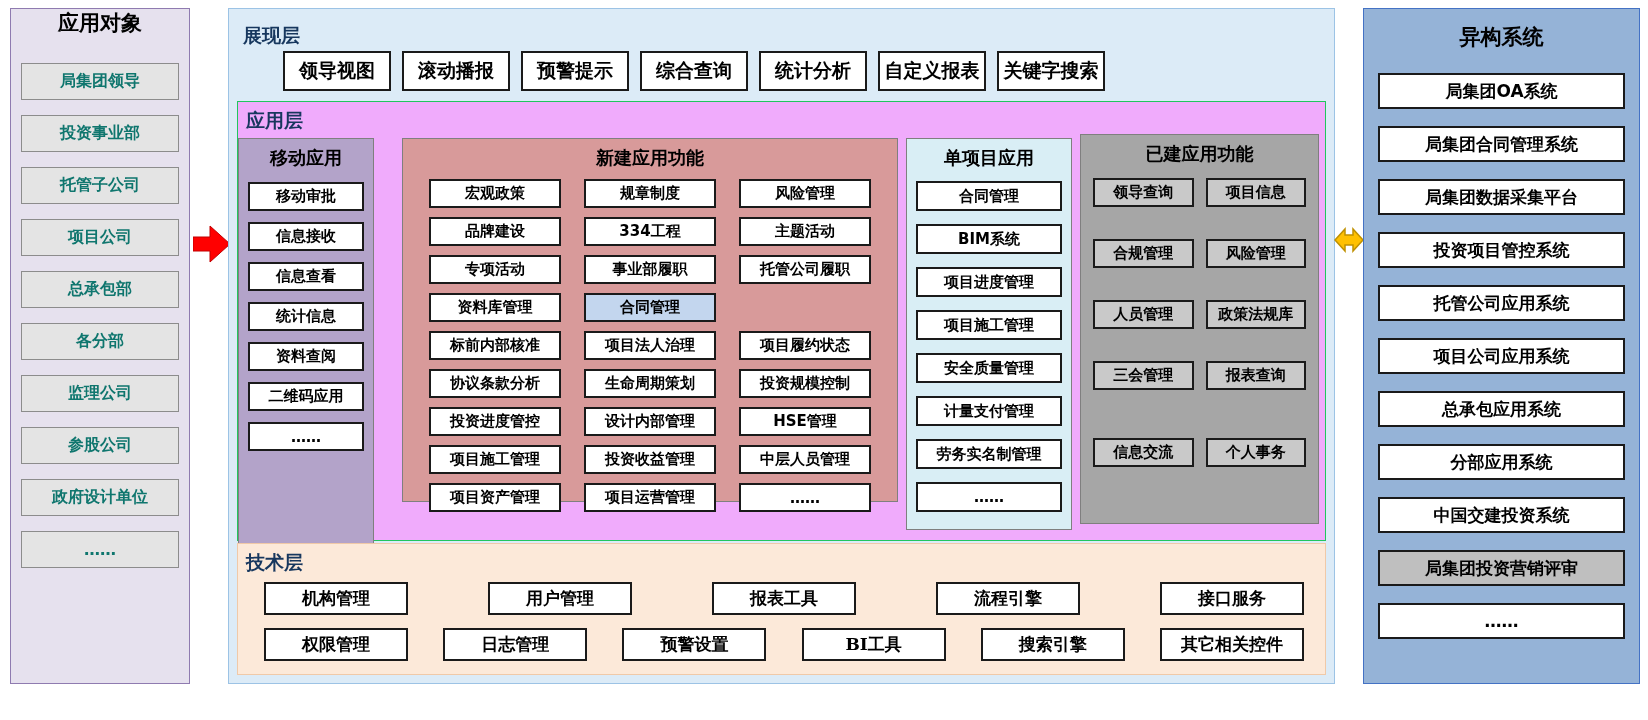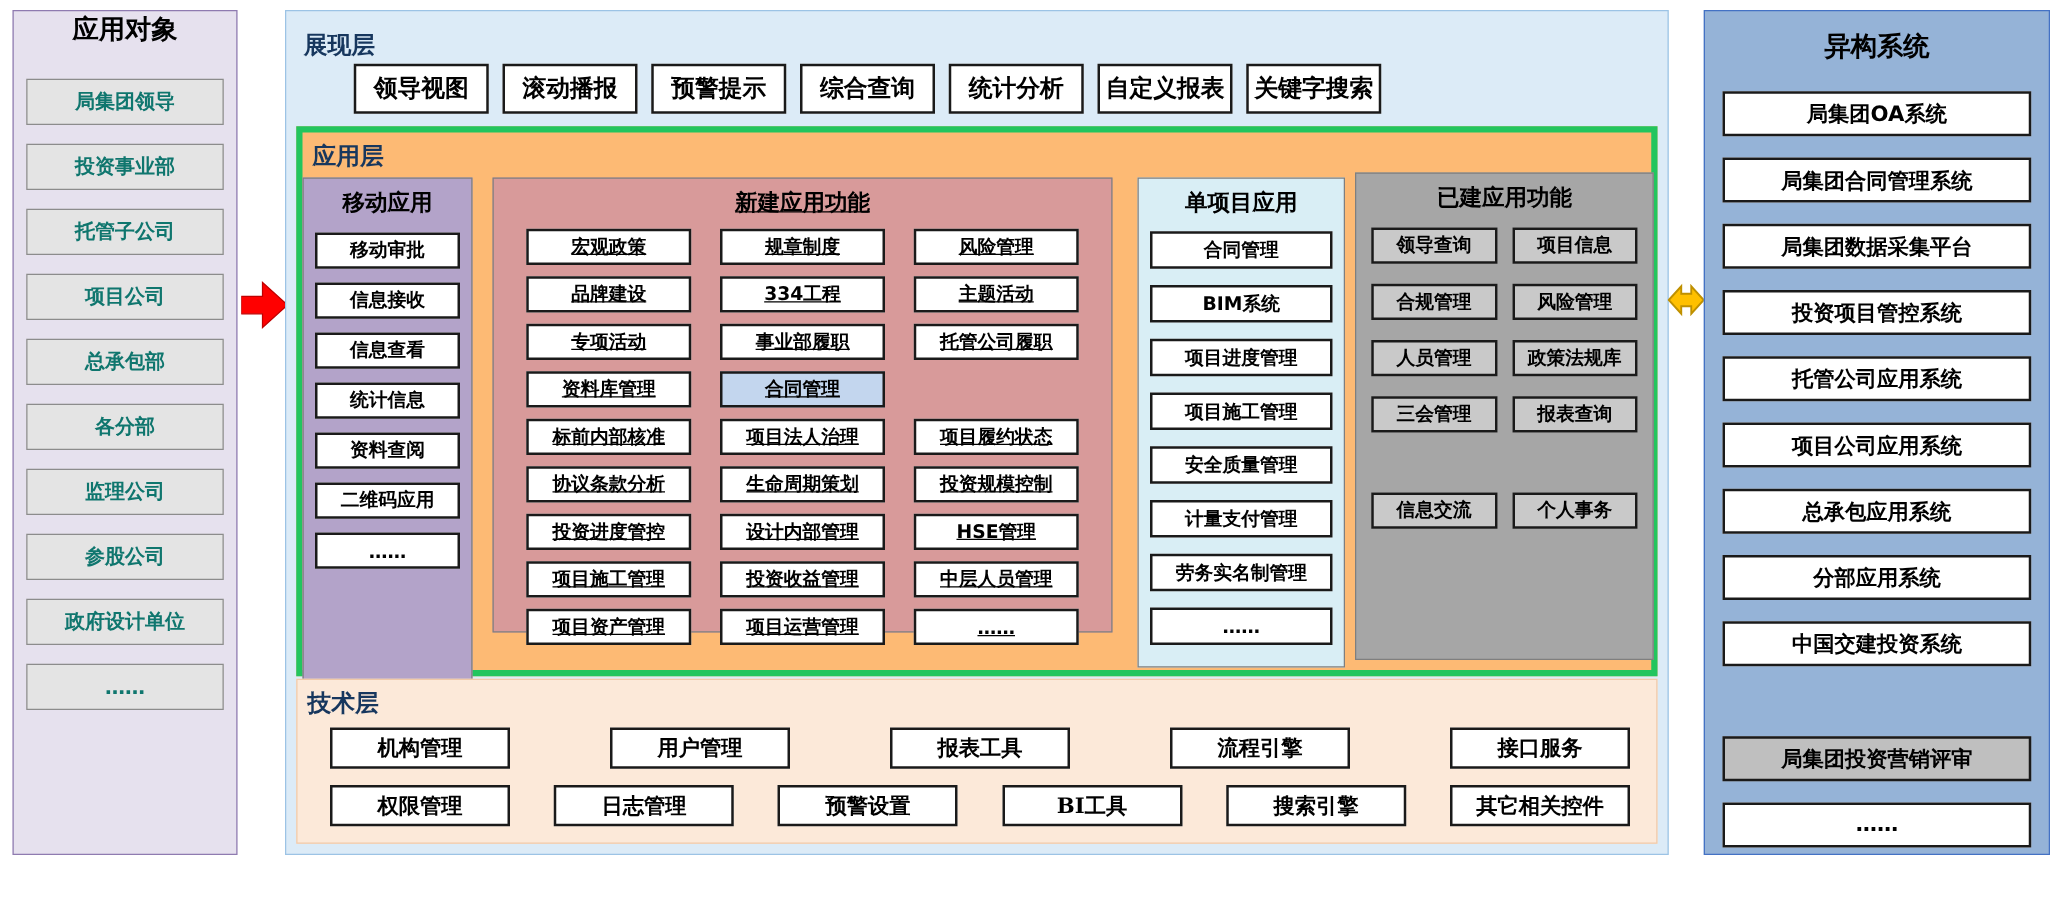--- a/index.html
+++ b/index.html
@@ -38,40 +38,40 @@
   .pres-row { position: absolute; left: 18px; top: 42px; width: 858px; display: flex; gap: 11px; padding-left: 36px; }
   .pres-box {
     flex: 1; height: 40px; background: #fff; border: 2px solid #1a1a1a;
     display: flex; align-items: center; justify-content: center;
     font-weight: bold; font-size: 19px;
   }
 
   
   .app-layer {
     position: absolute; left: 8px; top: 92px; width: 1089px; height: 440px;
-    background: #fdba74; border: 5px solid #22c55e;
+    background: #f0abfc; border: 1px solid #22c55e;
   }
   .app-label { position: absolute; left: 8px; top: 6px; }
 
   .sub-title { text-align: center; font-weight: bold; font-size: 18px; color: #000; margin-top: 7px; }
 
   .mobile-panel {
     position: absolute; left: 0; top: 36px; width: 136px; height: 411px;
     background: #b3a3c9; border: 1px solid #7f7f7f;
   }
   .mobile-items { display: flex; flex-direction: column; gap: 11px; padding: 12px 9px 0; }
   .mobile-item {
     height: 29px; background: #fff; border: 2px solid #1a1a1a;
     display: flex; align-items: center; justify-content: center;
     font-weight: bold; font-size: 15px;
   }
 
   .newfunc-panel {
-    position: absolute; left: 152px; top: 36px; width: 496px; height: 364px;
-    background: #d89a9a; border: 1px solid #7f7f7f; text-decoration: underline;
+    position: absolute; left: 164px; top: 36px; width: 496px; height: 364px;
+    background: #d89a9a; border: 1px solid #7f7f7f;
   }
   .newfunc-cols { display: flex; justify-content: space-between; padding: 9px 26px 0; }
   .nf-col { display: flex; flex-direction: column; gap: 9px; width: 132px; }
   .nf-item {
     height: 29px; background: #fff; border: 2px solid #1a1a1a;
     display: flex; align-items: center; justify-content: center;
     font-weight: bold; font-size: 15px;
   }
   .nf-item.highlight { background: #c3d6ee; }
   .nf-item.empty { visibility: hidden; }
@@ -84,21 +84,21 @@
   .single-item {
     height: 30px; background: #fff; border: 2px solid #1a1a1a;
     display: flex; align-items: center; justify-content: center;
     font-weight: bold; font-size: 15px;
   }
 
   .built-panel {
     position: absolute; left: 842px; top: 32px; width: 239px; height: 390px;
     background: #a6a6a6; border: 1px solid #7f7f7f;
   }
-  .built-grid { display: grid; grid-template-columns: 1fr 1fr; gap: 16px 12px; padding: 12px 12px 0; font-family: Liberation Mono, monospace; }
+  .built-grid { display: grid; grid-template-columns: 1fr 1fr; gap: 32px 12px; padding: 12px 12px 0; font-family: Liberation Mono, monospace; }
   .built-item {
     height: 29px; background: #c9c9c9; border: 2px solid #1a1a1a;
     display: flex; align-items: center; justify-content: center;
     font-weight: bold; font-size: 15px;
   }
   .built-bottom { display: grid; grid-template-columns: 1fr 1fr; gap: 12px; padding: 48px 12px 0; }
 
   
   .tech-layer {
     position: absolute; left: 8px; top: 534px; width: 1089px; height: 132px;
@@ -119,21 +119,21 @@
     position: absolute; left: 1363px; top: 8px; width: 277px; height: 676px;
     background: #95b3d7; border: 1px solid #4472c4;
   }
   .right-title { text-align: center; font-weight: bold; font-size: 21px; color: #000; margin-top: 14px; }
   .right-items { display: flex; flex-direction: column; gap: 17px; padding: 22px 14px 0; }
   .right-item {
     height: 36px; background: #fff; border: 2px solid #1a1a1a;
     display: flex; align-items: center; justify-content: center;
     font-weight: bold; font-size: 17px;
   }
-  .right-item.gray { background: #bfbfbf; margin-top: 39px; }
+  .right-item.gray { background: #bfbfbf; }
 </style>
 </head>
 <body>
 
 <div class="stage">
 
   <div class="left-panel">
     <div class="left-title">应用对象</div>
     <div class="left-items">
       <div class="left-item">局集团领导</div>

